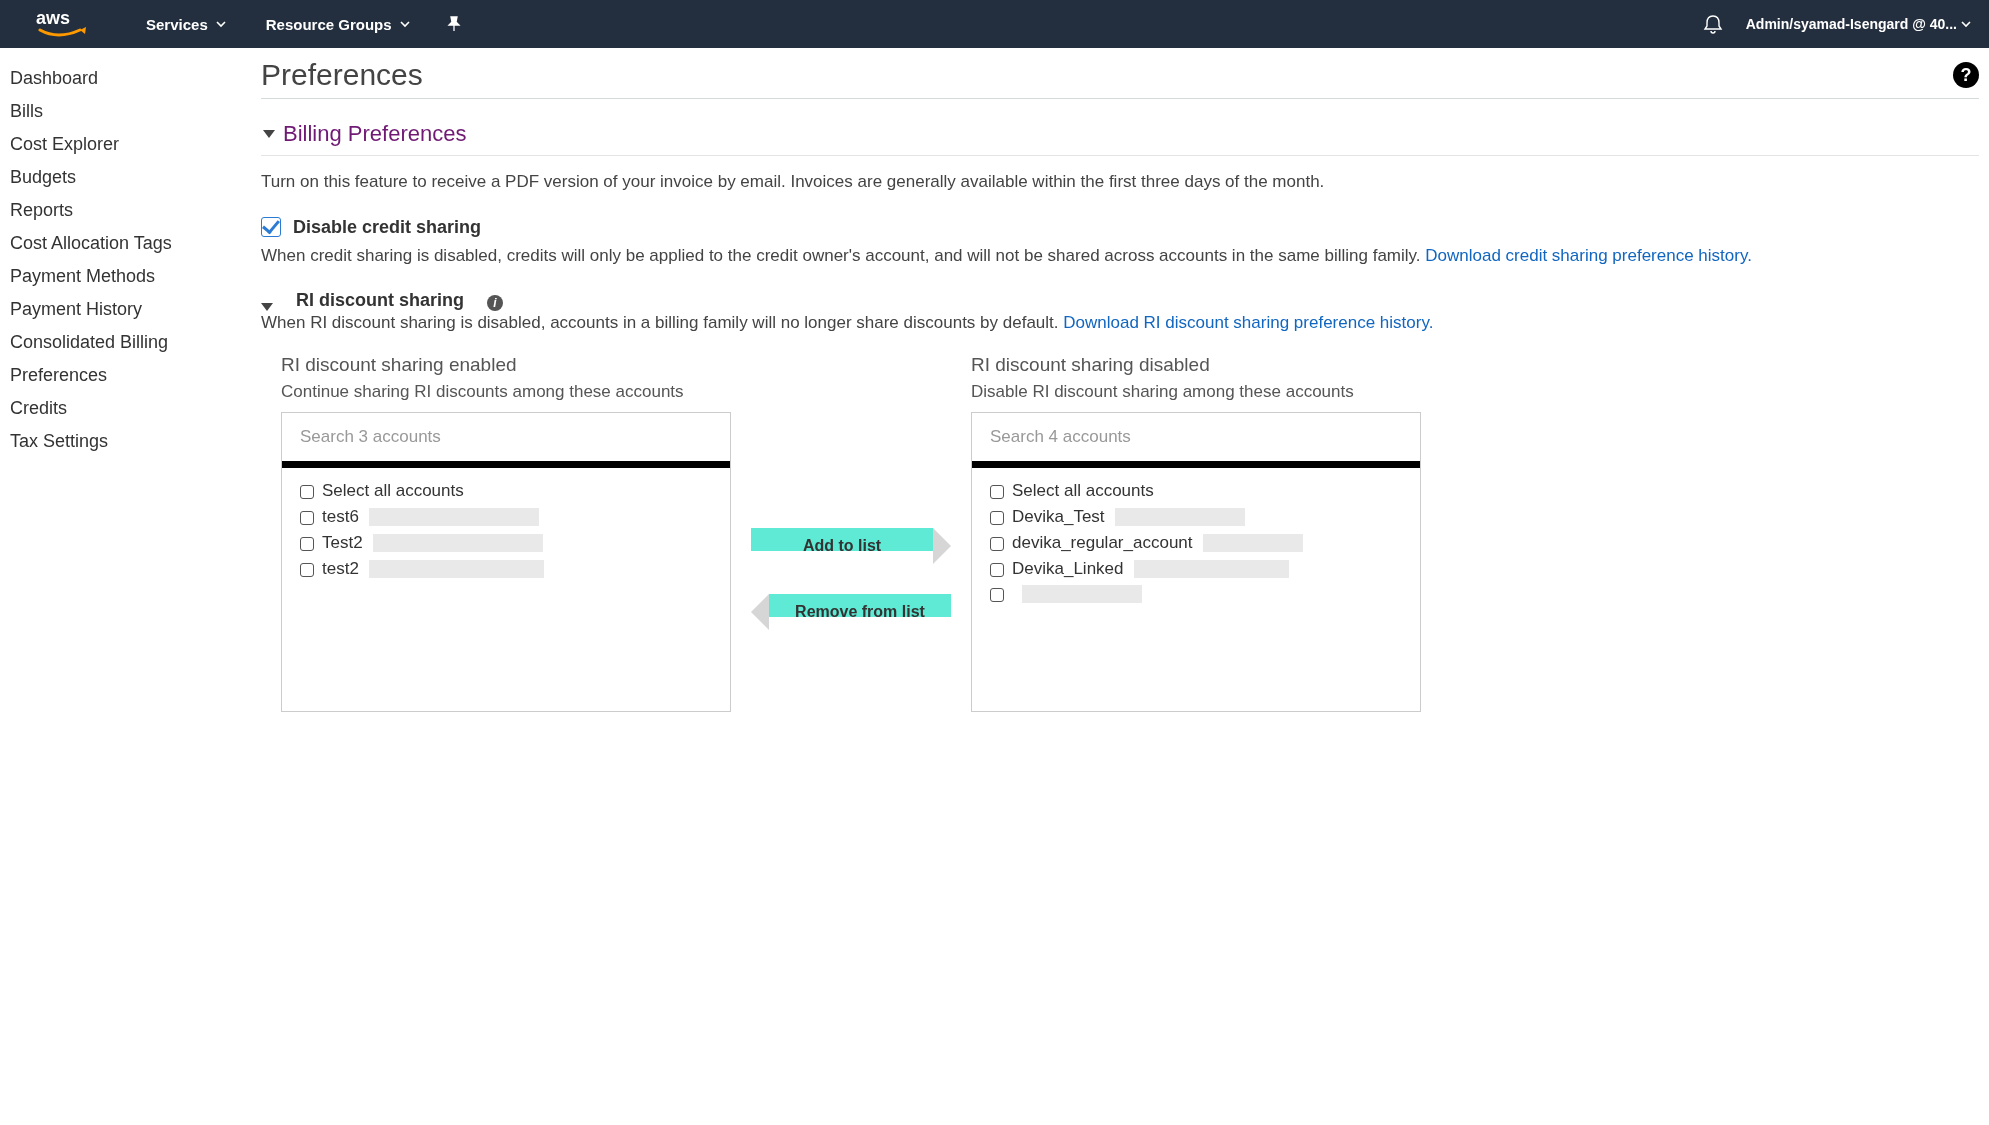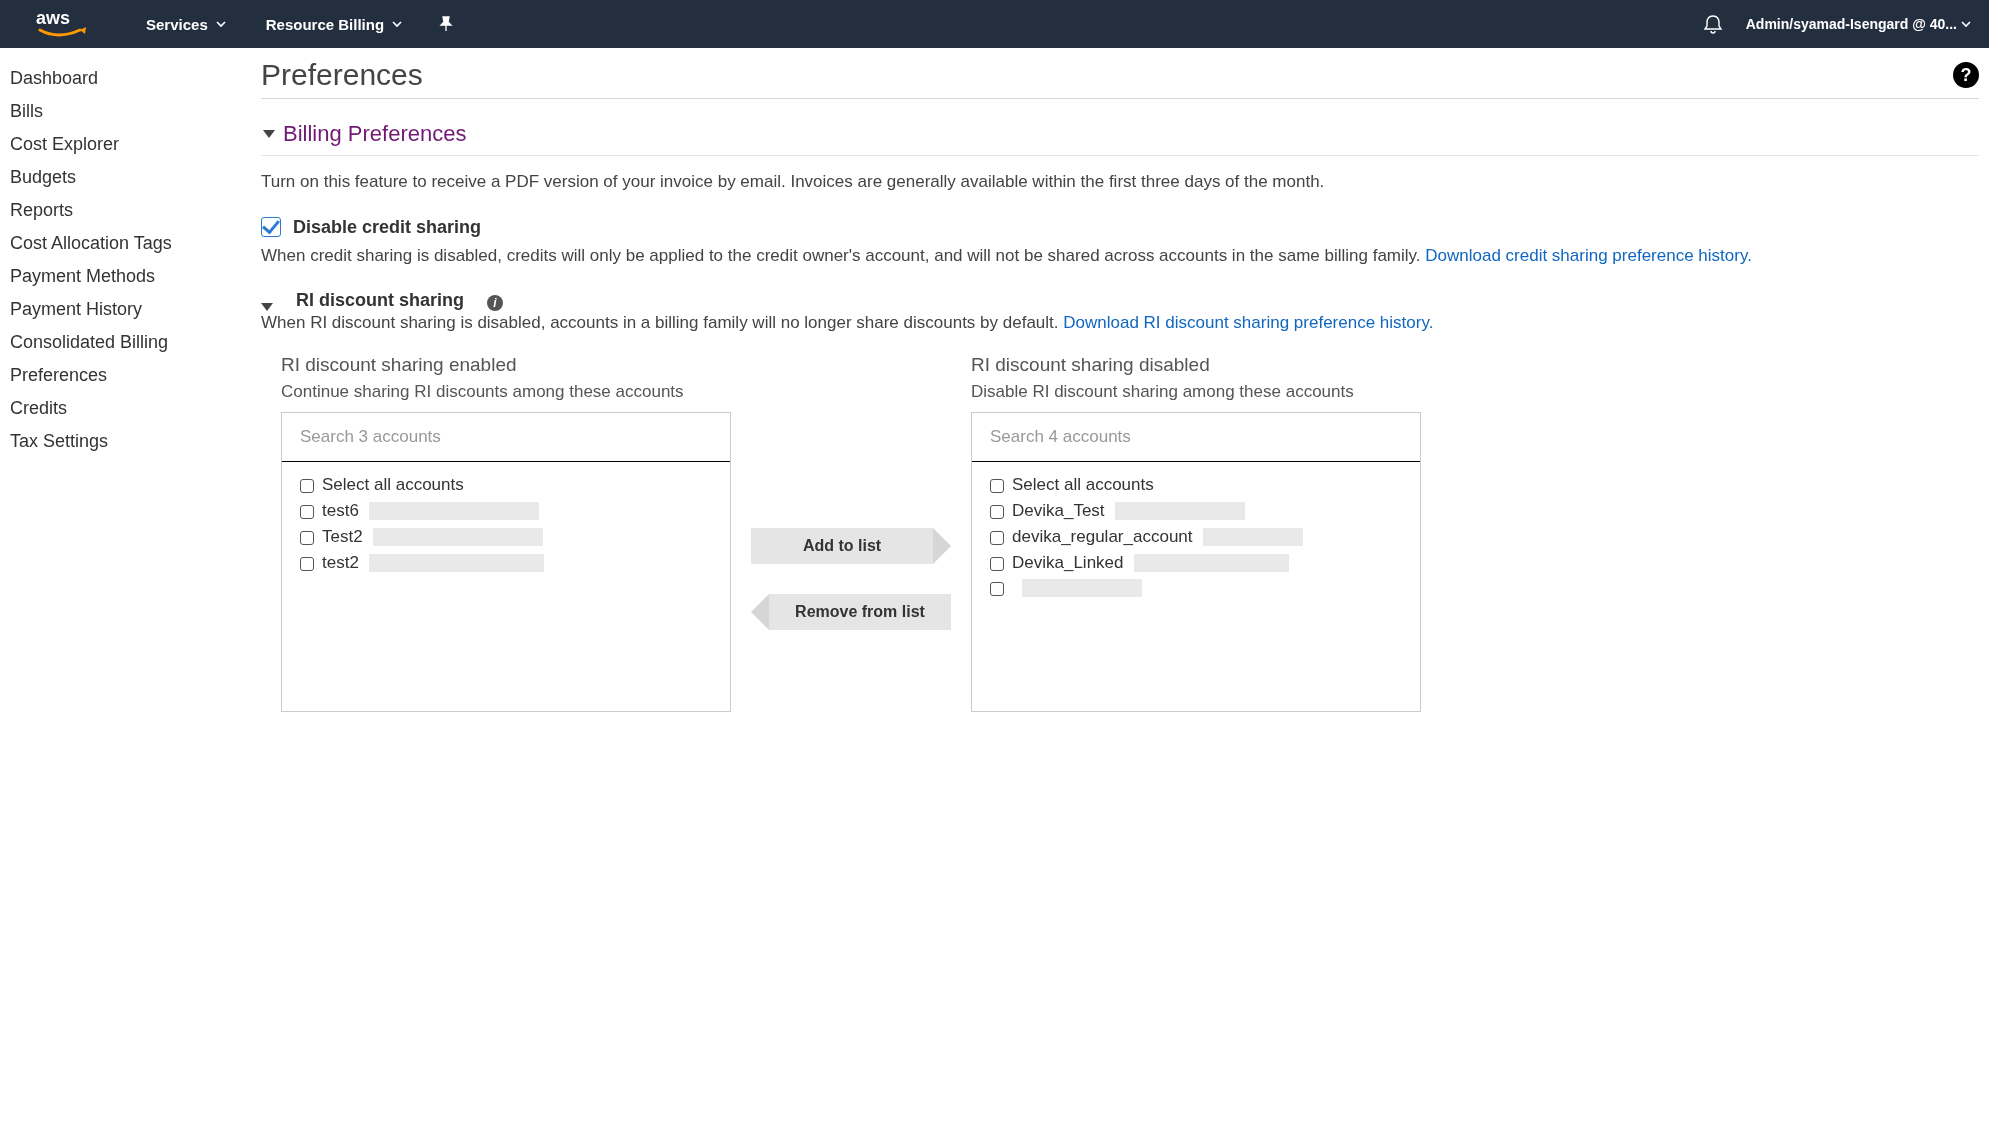--- a/index.html
+++ b/index.html
@@ -114,37 +114,37 @@
       align-items: center; justify-content: center;
     }
 
     
     .dual { display: flex; gap: 20px; margin: 18px 0 0 20px; width: 1140px; justify-content: center; }
     .dual-col { width: 450px; }
     .dual-col h3 { font-weight: 400; font-size: 19px; color: #555; margin-bottom: 6px; }
     .dual-col .sub { font-size: 17px; color: #555; margin-bottom: 10px; }
     .listbox { border: 1px solid #ccc; height: 300px; overflow: auto; }
     .listbox input.search {
-      width: 100%; border: none; border-bottom: 1px solid #000000;
+      width: 100%; border: none; border-bottom: 7px solid #000000;
       padding: 14px 18px; font-size: 17px; color: #888; outline: none;
     }
     .listbox input.search::placeholder { color: #999; }
     .accounts { padding: 10px 18px; }
     .acct-row { display: flex; align-items: center; gap: 8px; padding: 3px 0; font-size: 17px; }
     .redact {
       display: inline-block; height: 18px; background: #e9e9e9; margin-left: 2px;
     }
 
     .dual-mid {
       display: flex; flex-direction: column; justify-content: center; gap: 30px;
       padding-top: 92px; width: 200px;
     }
     .arrow-btn { position: relative; height: 36px; cursor: pointer; }
     .arrow-btn .body {
-      background: #e5e5e5; height: 36px; line-height: 36px; text-align: center;
+      background: #5eead4; height: 23px; line-height: 36px; text-align: center;
       font-weight: 700; color: #333; font-size: 16px;
     }
     .arrow-btn.right .body { margin-right: 18px; }
     .arrow-btn.right::after {
       content: ""; position: absolute; right: 0; top: 0;
       border-top: 18px solid transparent; border-bottom: 18px solid transparent;
       border-left: 18px solid #d6d6d6;
     }
     .arrow-btn.left .body { margin-left: 18px; }
     .arrow-btn.left::before {
@@ -167,21 +167,21 @@
     </span>
     <span class="nav-item">
       <span>Services</span>
       <span class="caret-down">
         <svg width="10" height="10" viewBox="0 0 10 10">
             <path d="M1 3 L5 7 L9 3" stroke="#fff" stroke-width="1.6" fill="none"></path>
           </svg>
       </span>
     </span>
     <span class="nav-item">
-      <span>Resource Billing</span>
+      <span>Resource Groups</span>
       <span class="caret-down">
         <svg width="10" height="10" viewBox="0 0 10 10">
             <path d="M1 3 L5 7 L9 3" stroke="#fff" stroke-width="1.6" fill="none"></path>
           </svg>
       </span>
     </span>
     <span class="pin-icon">
       <svg width="16" height="16" viewBox="0 0 16 16">
           <path d="M5 1 L11 1 L10 6 L13 9 L3 9 L6 6 Z M8 9 L8 15" stroke="#fff" stroke-width="1.3" fill="#fff"></path>
         </svg>

